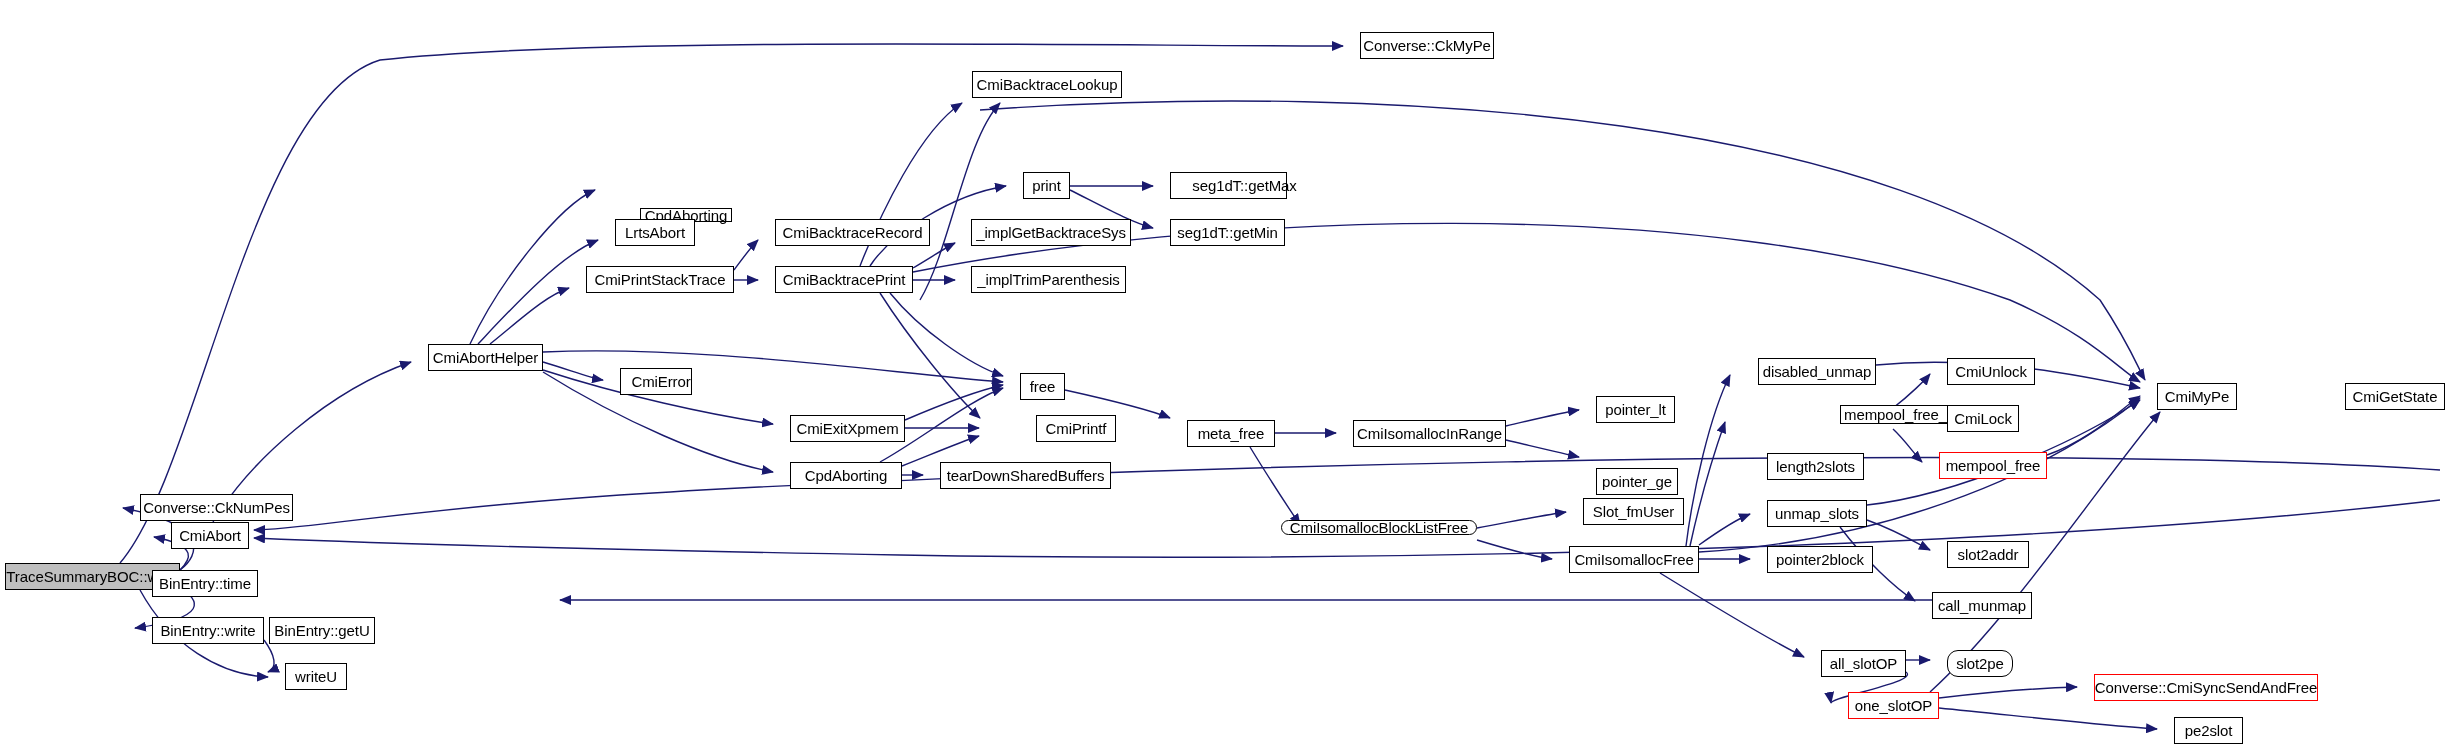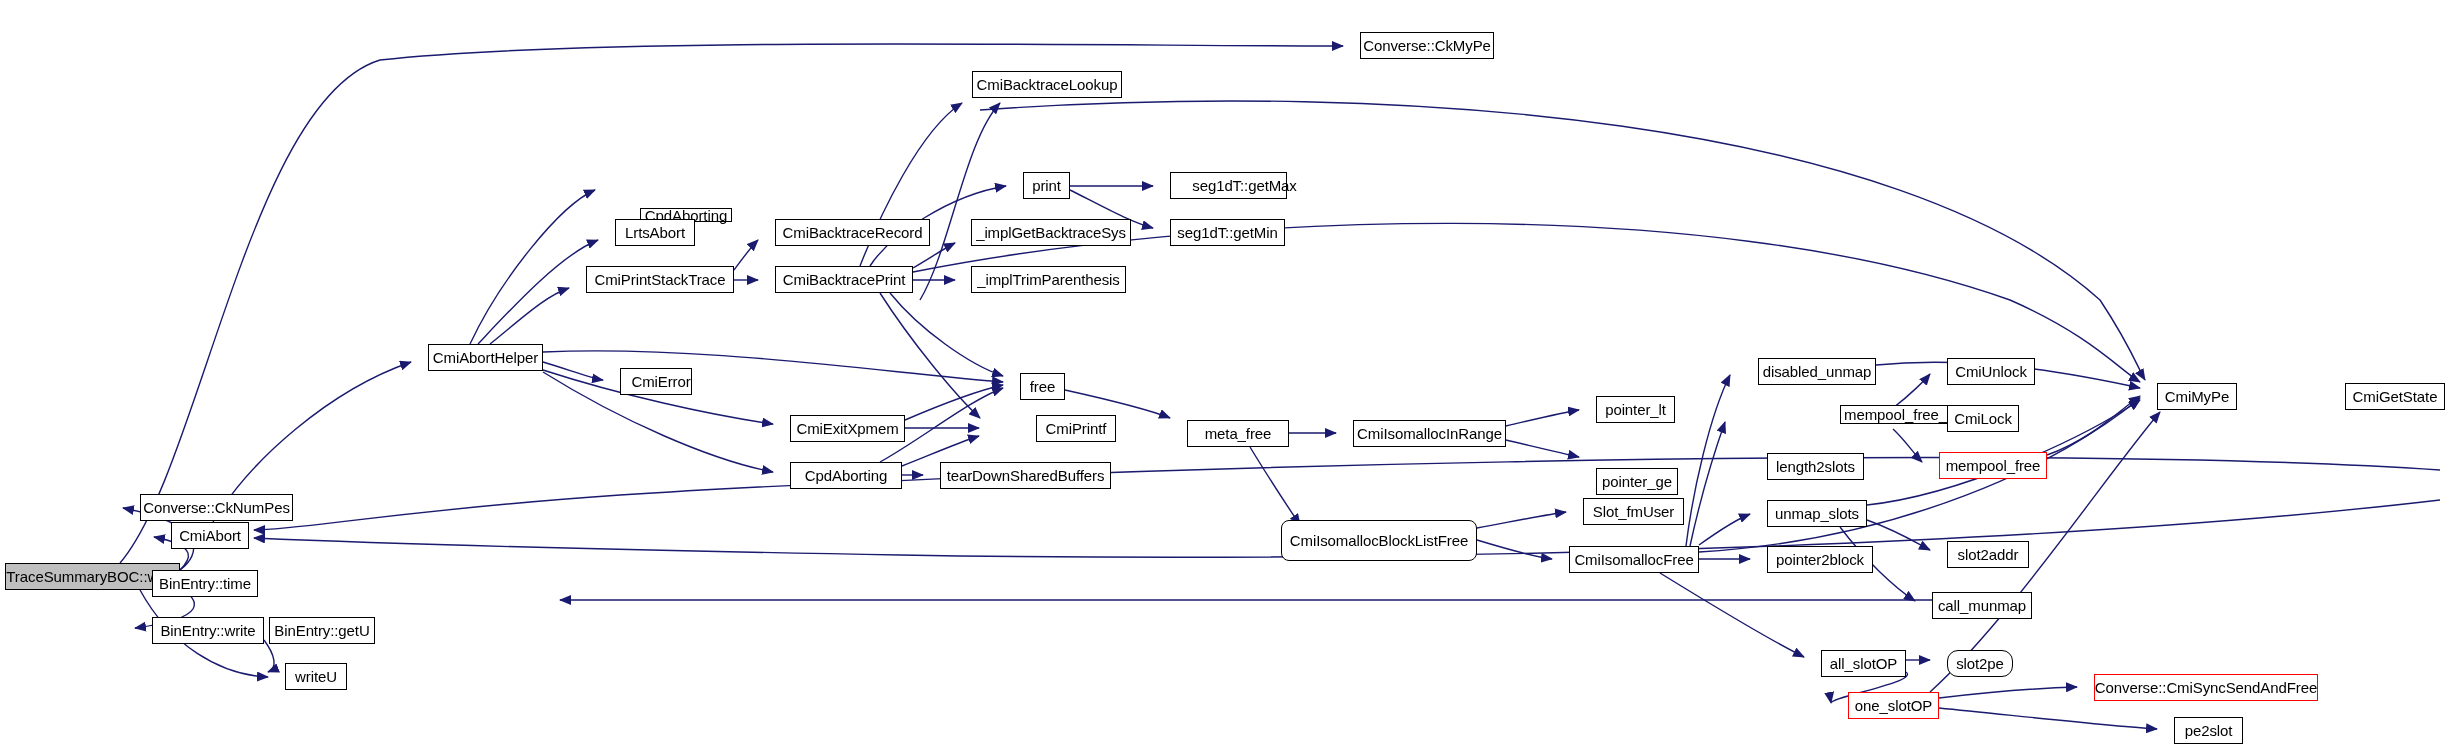--- a/index.html
+++ b/index.html
@@ -189,21 +189,21 @@
       </div>
       <div class="node" style="left: 620px; top: 368px; width: 72px; height: 27px; padding-left: 10px;">
         <span class="label">CmiError</span>
       </div>
       <div class="node" style="left: 790px; top: 415px; width: 115px; height: 27px;">
         <span class="label">CmiExitXpmem</span>
       </div>
       <div class="node" style="left: 996px; top: 415px; width: 80px; height: 27px; margin-left: 40px;">
         <span class="label">CmiPrintf</span>
       </div>
-      <div class="node" style="left: 1187px; top: 420px; width: 102px; height: 27px;">
+      <div class="node" style="left: 1187px; top: 420px; width: 88px; height: 27px;">
         <span class="label">meta_free</span>
       </div>
       <div class="node" style="left: 1353px; top: 420px; width: 153px; height: 27px;">
         <span class="label">CmiIsomallocInRange</span>
       </div>
       <div class="node" style="left: 1596px; top: 396px; width: 79px; height: 27px;">
         <span class="label">pointer_lt</span>
       </div>
       <div class="node" style="left: 1596px; top: 444px; width: 82px; height: 27px; margin-top: 24px;">
         <span class="label">pointer_ge</span>
@@ -222,21 +222,21 @@
       </div>
       <div class="node" style="left: 140px; top: 494px; width: 153px; height: 27px;">
         <span class="label">Converse::CkNumPes</span>
       </div>
       <div class="node" style="left: 1583px; top: 498px; width: 101px; height: 27px;">
         <span class="label">Slot_fmUser</span>
       </div>
       <div class="node" style="left: 1767px; top: 500px; width: 100px; height: 27px;">
         <span class="label">unmap_slots</span>
       </div>
-      <div class="node" style="left: 1281px; top: 520px; width: 196px; height: 41px; border-radius: 8px;">
+      <div class="node" style="left: 1281px; top: 520px; width: 196px; height: 15px; border-radius: 8px;">
         <span class="label">CmiIsomallocBlockListFree</span>
       </div>
       <div class="node" style="left: 171px; top: 522px; width: 78px; height: 27px;">
         <span class="label">CmiAbort</span>
       </div>
       <div class="node" style="left: 1947px; top: 541px; width: 82px; height: 27px;">
         <span class="label">slot2addr</span>
       </div>
       <div class="node" style="left: 1569px; top: 546px; width: 130px; height: 27px;">
         <span class="label">CmiIsomallocFree</span>

